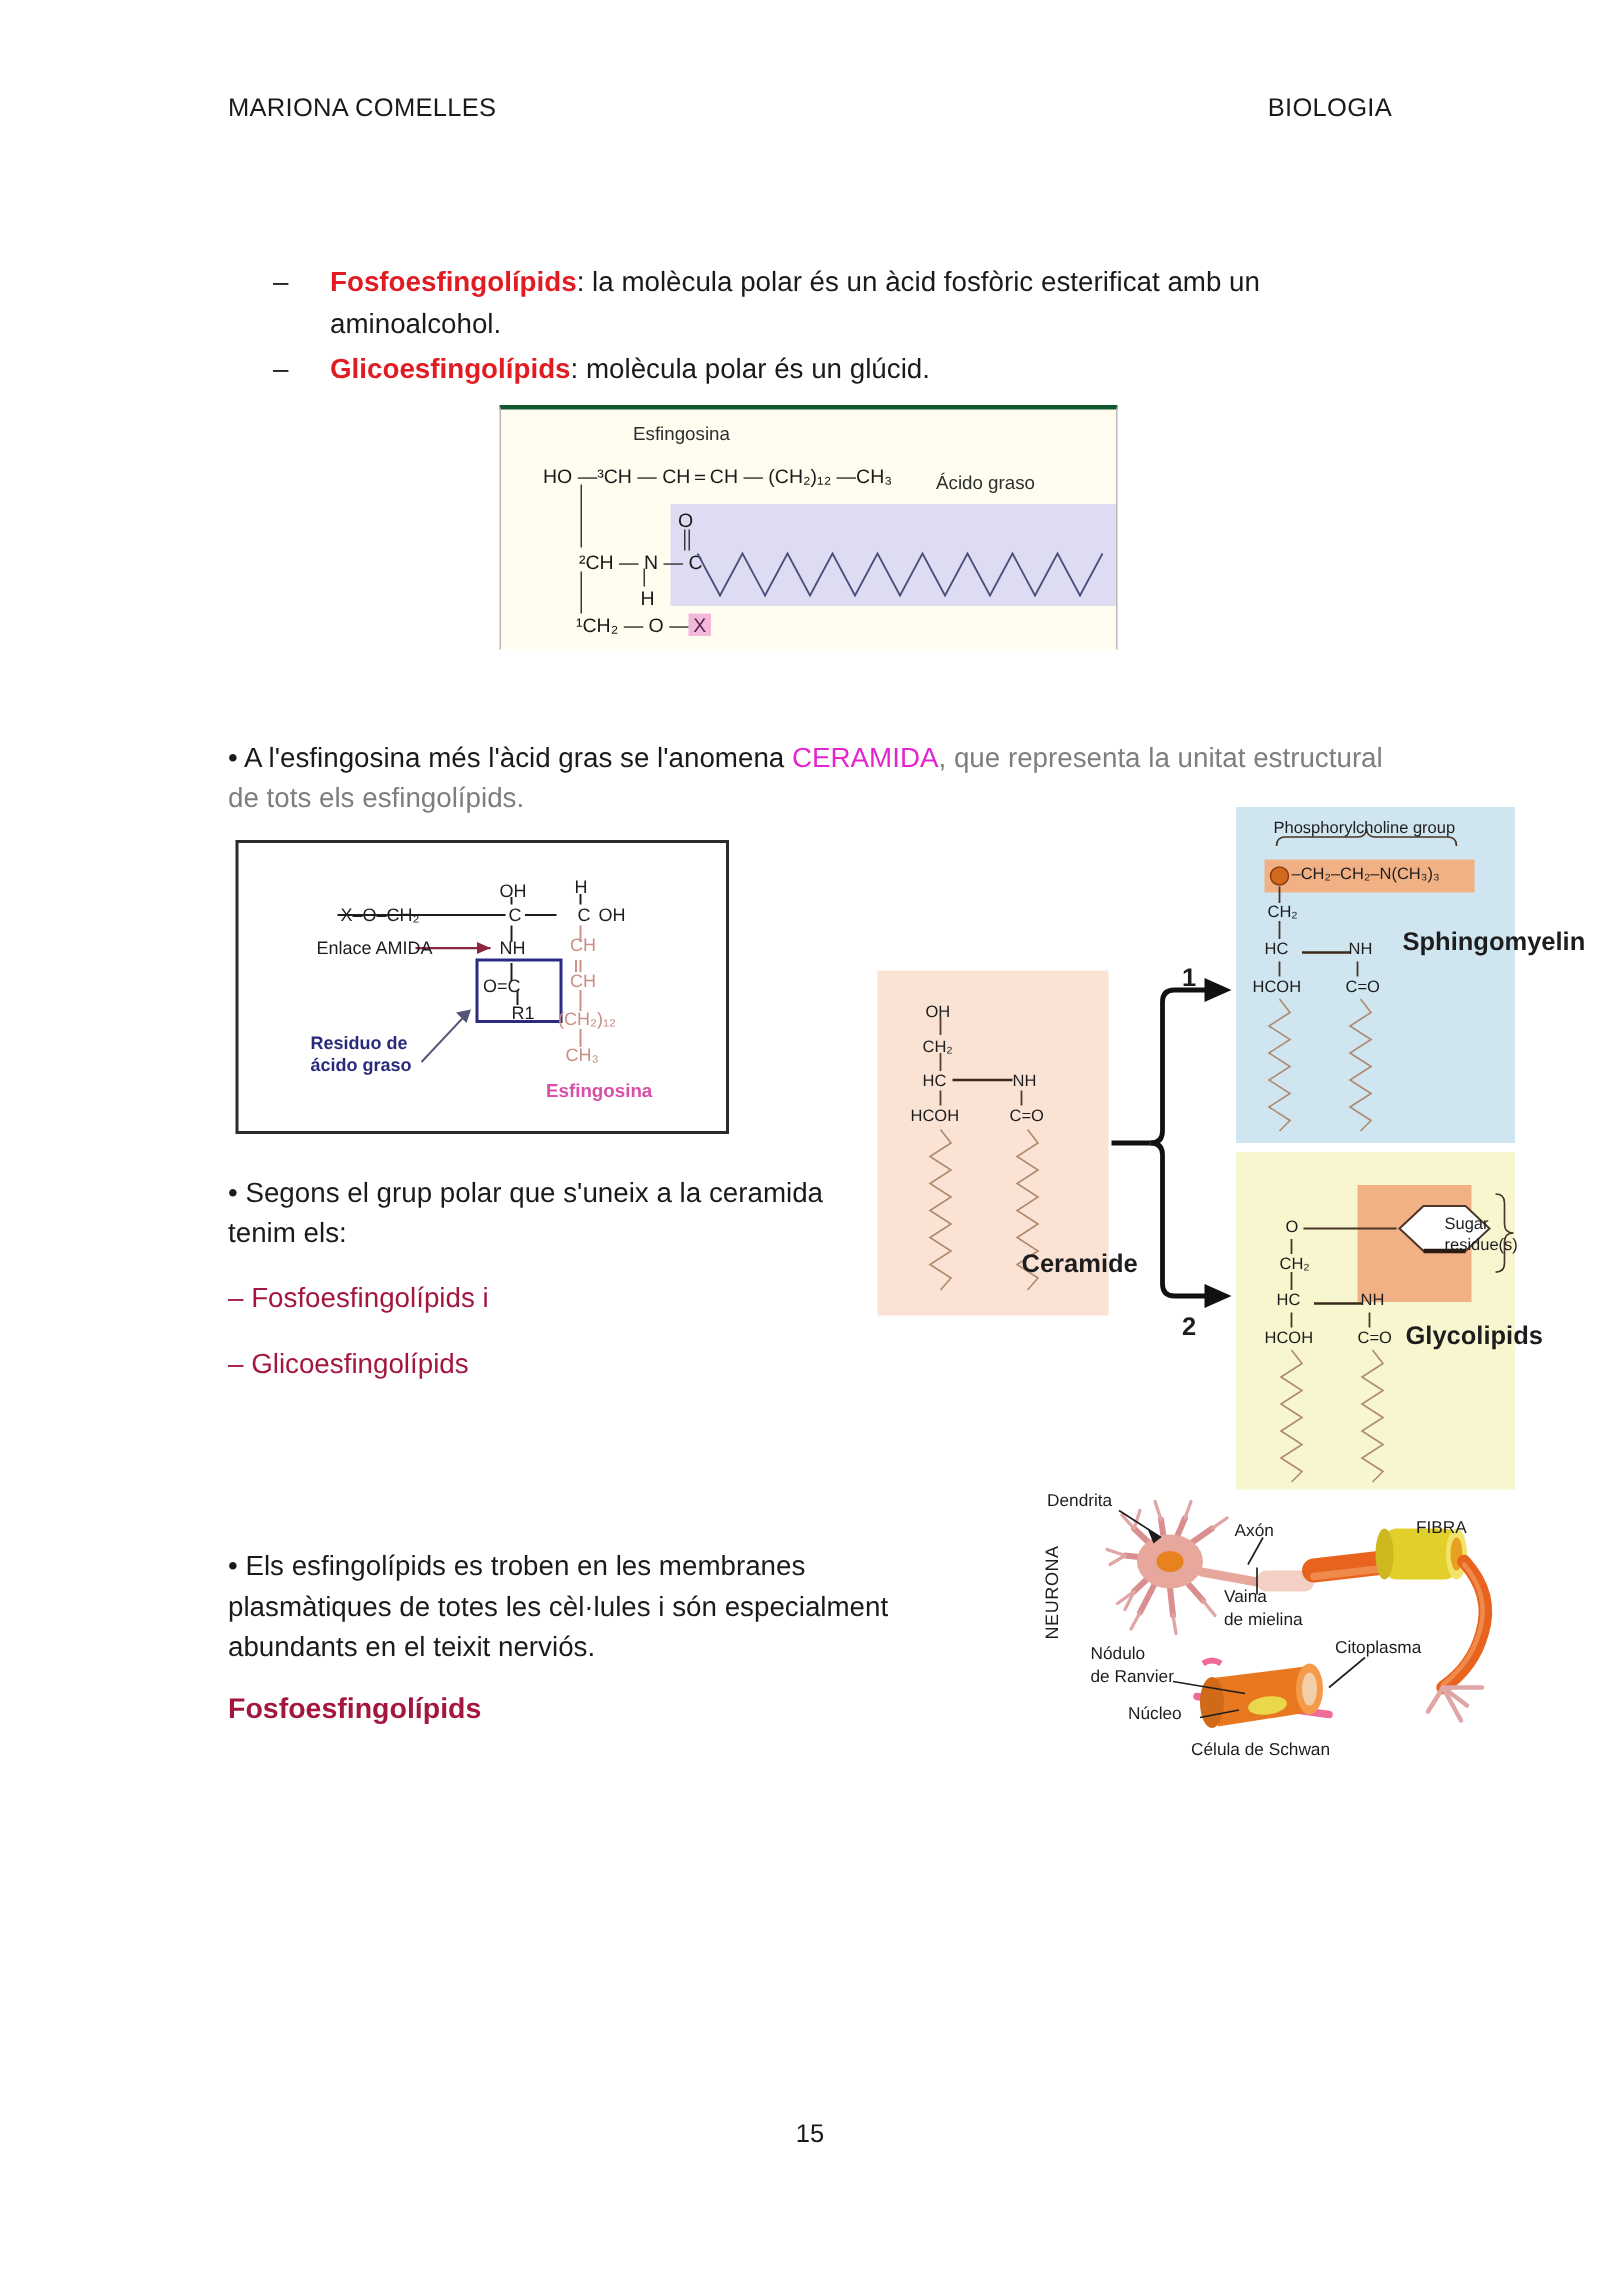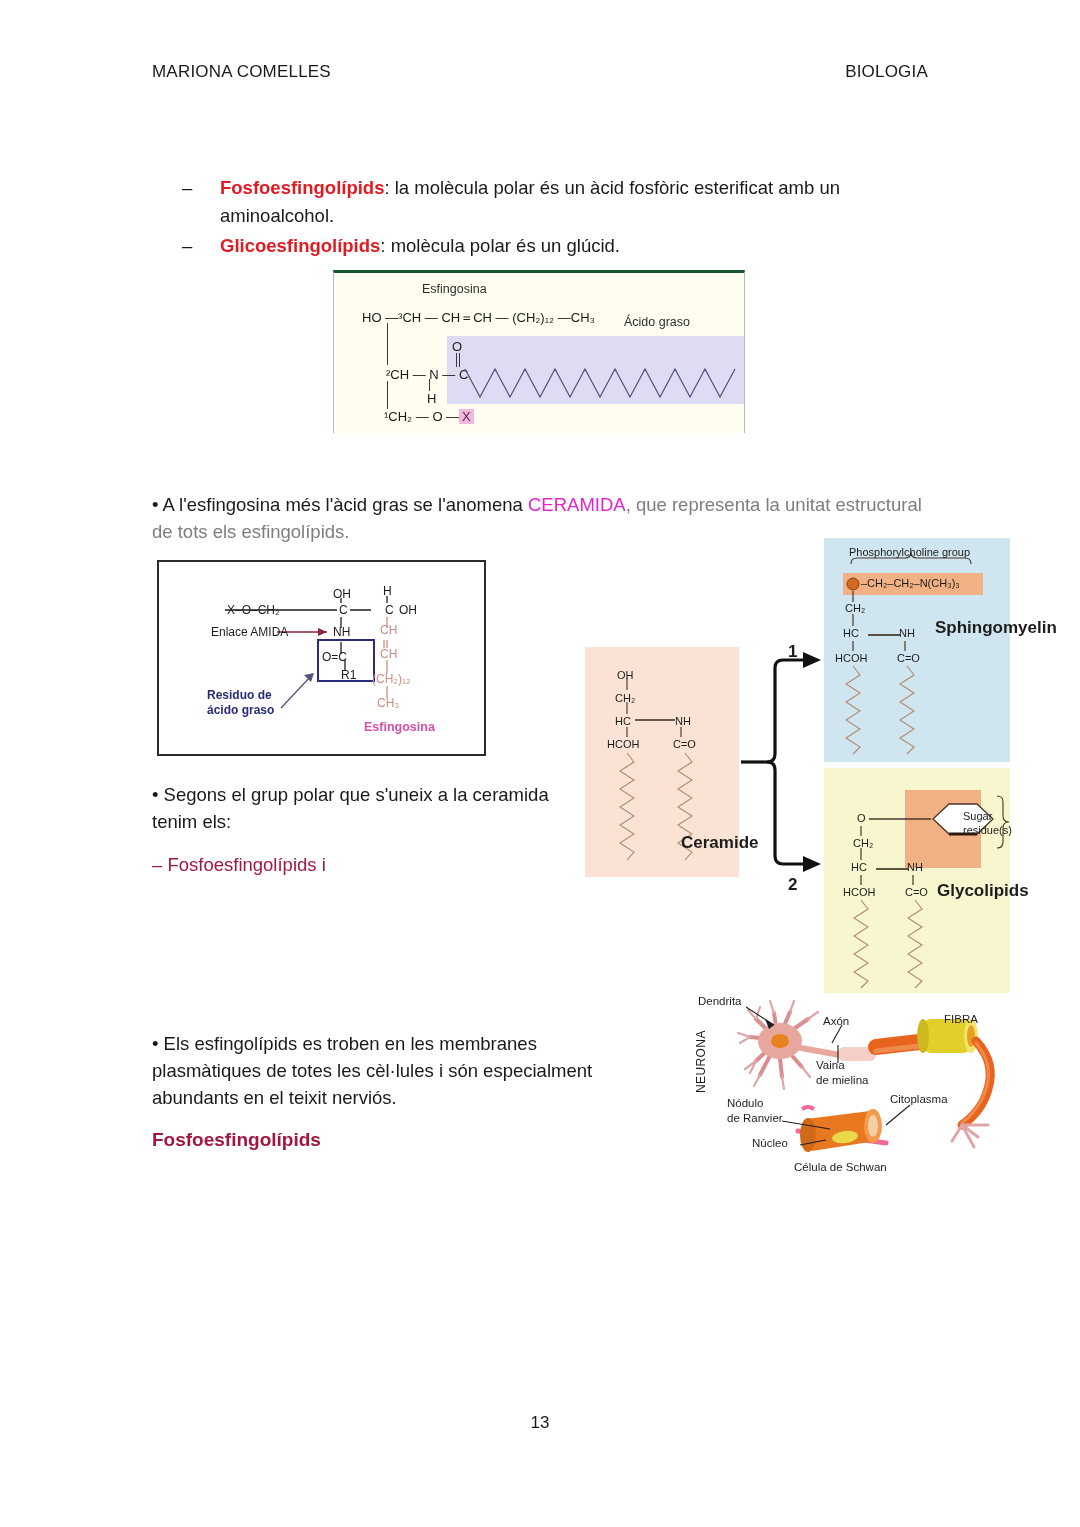--- a/index.html
+++ b/index.html
@@ -329,20 +329,21 @@
     <div class="t salmon" style="left:221px; top:61px;">CH</div>
     <div class="t salmon" style="left:221px; top:85px;">CH</div>
     <div class="t salmon" style="left:213px; top:110px;">(CH₂)₁₂</div>
     <div class="t salmon" style="left:218px; top:134px;">CH₃</div>
     <div class="t pink" style="left:205px; top:158px; font-size:12.5px;">Esfingosina</div>
   </div>
 
   <div class="para" style="left:152px; top:782px; width:400px;">• Segons el grup polar que s'uneix a la ceramida tenim els:</div>
 
   <div class="para crimson" style="left:152px; top:852px; width:400px;">– Fosfoesfingolípids i</div>
+  <div class="para crimson" style="left:152px; top:896px; width:400px;">– Glicoesfingolípids</div>
 
   <div class="fig-path">
     <div class="ceramide-box"></div>
     <div class="sm-box"></div>
     <div class="gl-box"></div>
     <div class="phos-band"></div>
     <div class="sugar-band"></div>
 
     <svg width="425" height="455">
 
@@ -503,15 +504,15 @@
     <div class="t" style="left:37px; top:127px;">de  Ranvier</div>
     <div class="t" style="left:62px; top:152px;">Núcleo</div>
     <div class="t" style="left:104px; top:176px;">Célula de Schwan</div>
   </div>
 
   <div class="para crimson-b" style="left:152px; top:1126px; width:400px; font-size:19px;">Fosfoesfingolípids</div>
 
 
 
 
-  <div class="pageno">13</div>
+  <div class="pageno">15</div>
 
 </div>
 
 </body></html>

